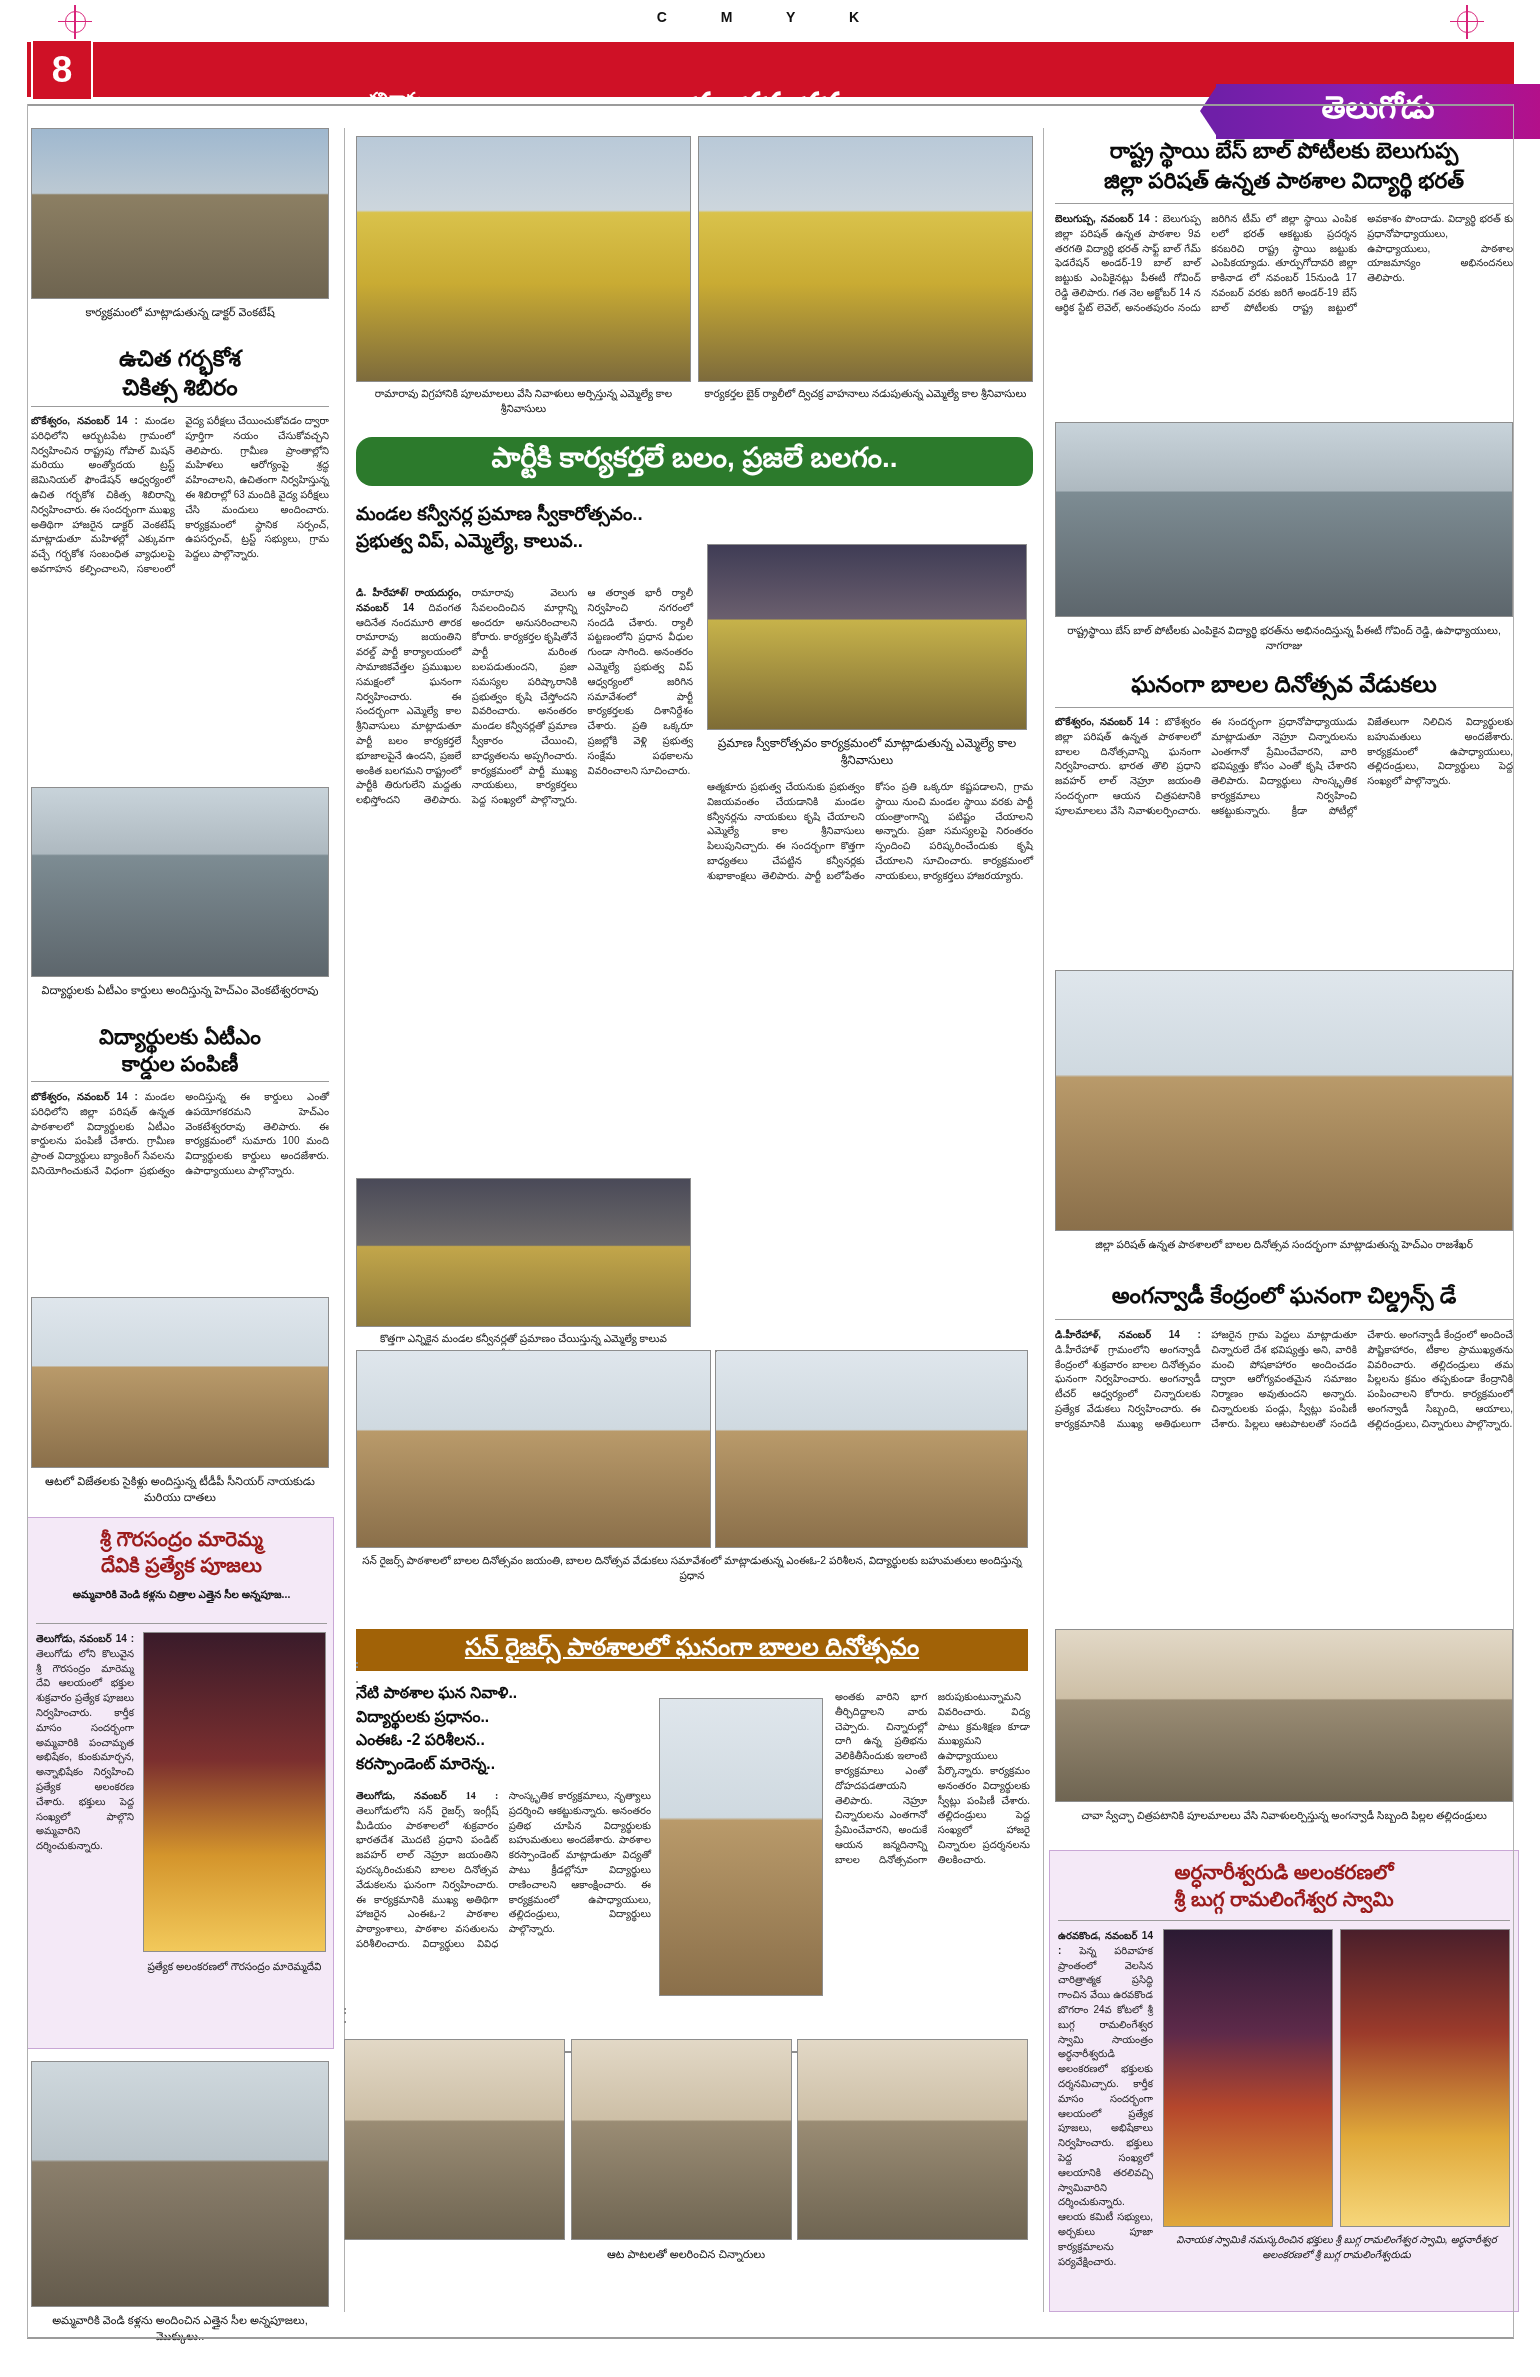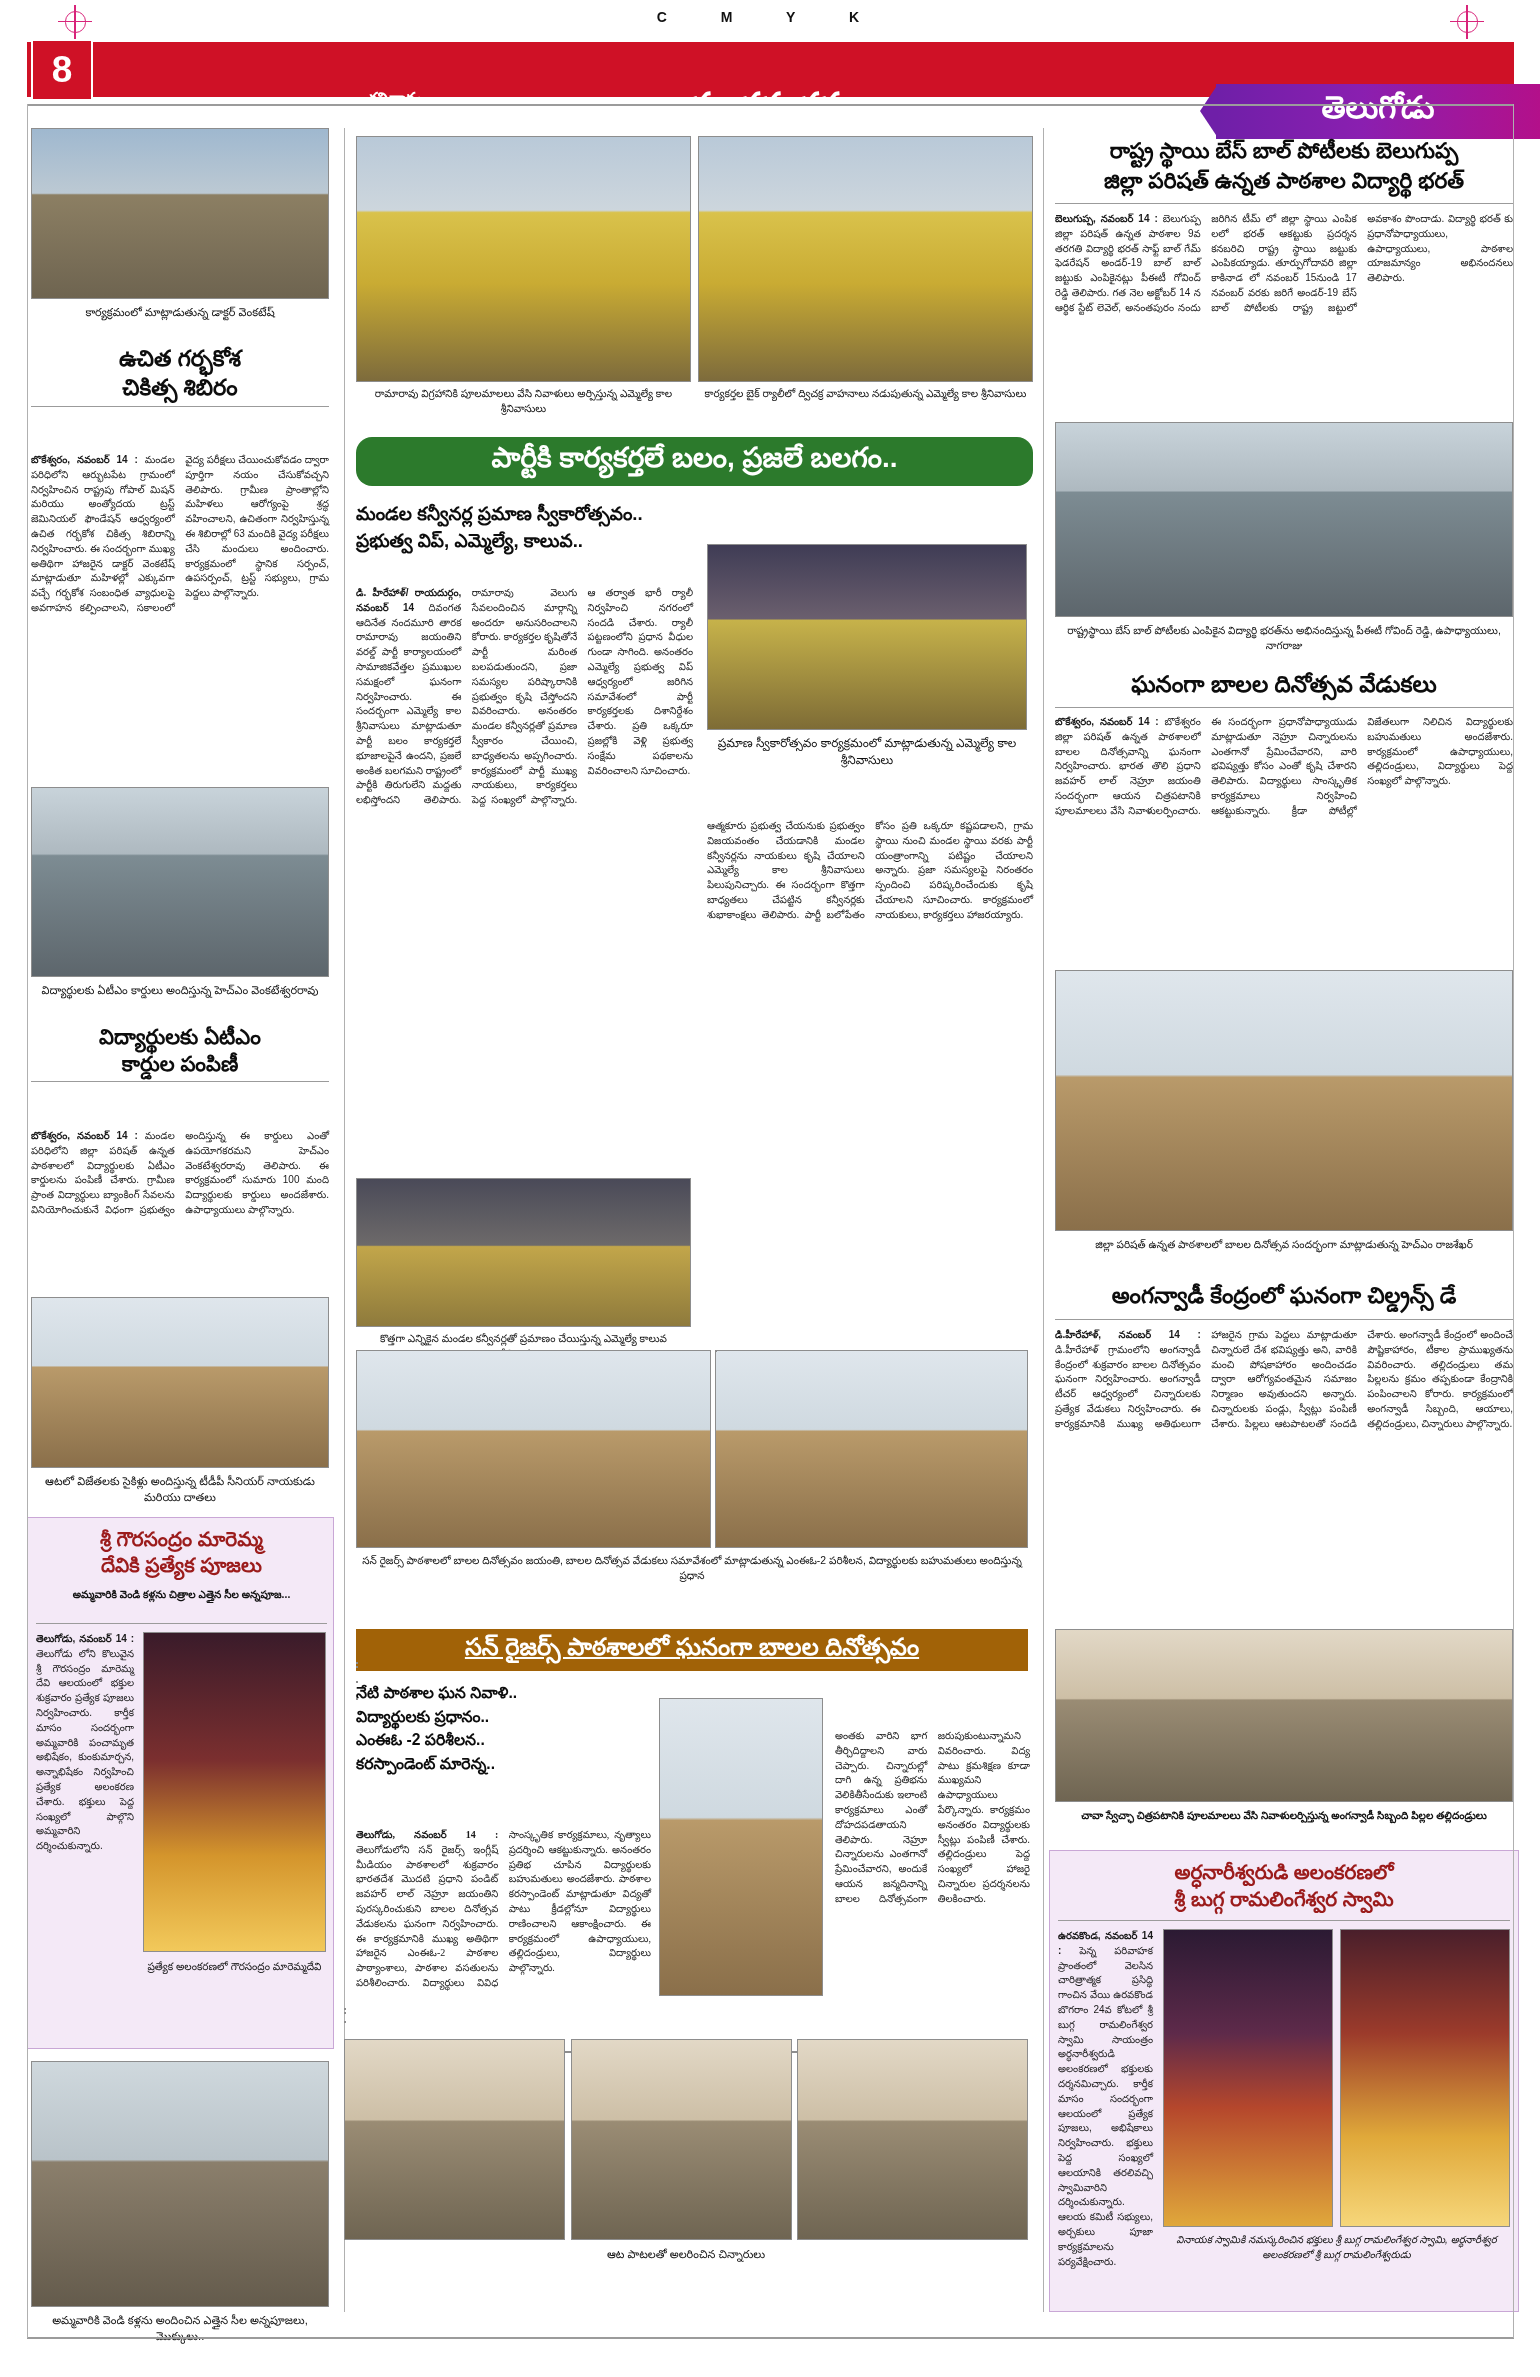--- a/index.html
+++ b/index.html
@@ -54,21 +54,21 @@
   .ph-temple{background:linear-gradient(180deg,#2b1a33 0%,#5e2a4a 35%,#b5472c 60%,#e0a83b 100%);}
   .ph-school{background:linear-gradient(180deg,#dfe6ec 0%,#cfd9e0 40%,#b99a6a 41%,#8a6f4a 100%);}
   .ph-people{background:linear-gradient(180deg,#c8d3da 0%,#aeb9c0 35%,#7d8c93 36%,#5d666c 100%);}
   .ph-kids{background:linear-gradient(180deg,#e2d8c6 0%,#cdbfa6 40%,#9a8c74 41%,#6f6552 100%);}
   .ph-portrait{background:linear-gradient(180deg,#cfd8dd 0%,#b9c3c9 40%,#8b7f6c 41%,#645b4c 100%);}
   .ph-deity{background:linear-gradient(180deg,#3a1b2a 0%,#7b2f2f 40%,#d4952c 70%,#f2c95b 100%);}
   .ph-ganesh{background:linear-gradient(180deg,#4a1f2b 0%,#9c3b2b 35%,#e0a93a 70%,#f6d67a 100%);}
   .ph-stage{background:linear-gradient(180deg,#3f3c55 0%,#6b5f6e 40%,#c6b24a 41%,#7e6c36 100%);}
 
   .small{font-size:10px;line-height:1.48;}
-  .two-col{column-count:2;margin-top:39px;}
+  .two-col{column-count:2;}
   .three-col{column-count:3;}
 </style>
 </head>
 <body>
 
 <div class="page">
 
   <div class="regbar">
     <div class="cross" style="left:58px;top:4.5px;">
         <div class="ring"></div>
@@ -249,21 +249,21 @@
 
   <div class="hl" style="left:1055px;top:1283px;width:458px;font-size:22.4px;">అంగన్వాడీ కేంద్రంలో ఘనంగా చిల్డ్రన్స్ డే</div>
   <div class="rule" style="left:1055px;top:1319px;width:458px;height:0.7px;"></div>
 
   <div class="body small three-col" style="left:1055px;top:1328px;width:458px;height:291px;">
     <b>డి.హీరేహాళ్, నవంబర్ 14 :</b>
     <span>డి.హీరేహాళ్ గ్రామంలోని అంగన్వాడీ కేంద్రంలో శుక్రవారం బాలల దినోత్సవం ఘనంగా నిర్వహించారు. అంగన్వాడీ టీచర్ ఆధ్వర్యంలో చిన్నారులకు ప్రత్యేక వేడుకలు నిర్వహించారు. ఈ కార్యక్రమానికి ముఖ్య అతిథులుగా హాజరైన గ్రామ పెద్దలు మాట్లాడుతూ చిన్నారులే దేశ భవిష్యత్తు అని, వారికి మంచి పోషకాహారం అందించడం ద్వారా ఆరోగ్యవంతమైన సమాజం నిర్మాణం అవుతుందని అన్నారు. చిన్నారులకు పండ్లు, స్వీట్లు పంపిణీ చేశారు. పిల్లలు ఆటపాటలతో సందడి చేశారు. అంగన్వాడీ కేంద్రంలో అందించే పౌష్టికాహారం, టీకాల ప్రాముఖ్యతను వివరించారు. తల్లిదండ్రులు తమ పిల్లలను క్రమం తప్పకుండా కేంద్రానికి పంపించాలని కోరారు. కార్యక్రమంలో అంగన్వాడీ సిబ్బంది, ఆయాలు, తల్లిదండ్రులు, చిన్నారులు పాల్గొన్నారు.</span>
   </div>
 
   <div class="photo ph-kids" style="left:1055px;top:1629px;width:458px;height:173px;"></div>
-  <div class="cap" style="left:1055px;top:1808px;width:458px;font-size:10.4px;font-weight:bold;">చావా స్వేచ్ఛా చిత్రపటానికి పూలమాలలు వేసి నివాళులర్పిస్తున్న అంగన్వాడీ సిబ్బంది పిల్లల తల్లిదండ్రులు</div>
+  <div class="cap" style="left:1055px;top:1808px;width:458px;font-size:10.4px;">చావా స్వేచ్ఛా చిత్రపటానికి పూలమాలలు వేసి నివాళులర్పిస్తున్న అంగన్వాడీ సిబ్బంది పిల్లల తల్లిదండ్రులు</div>
 
   <div class="tintbox" style="left:1049px;top:1850px;width:470px;height:462px;"></div>
   <div class="hl" style="left:1058px;top:1859px;width:452px;font-size:20px;line-height:1.35;color:#9b1b1b;">
     <div>అర్ధనారీశ్వరుడి అలంకరణలో</div>
     <div>శ్రీ బుగ్గ రామలింగేశ్వర స్వామి</div>
   </div>
   <div class="rule" style="left:1058px;top:1920px;width:452px;height:0.7px;"></div>
 
   <div class="body small" style="left:1058px;top:1929px;width:95px;height:358px;">
     <b>ఉరవకొండ, నవంబర్ 14 :</b>

